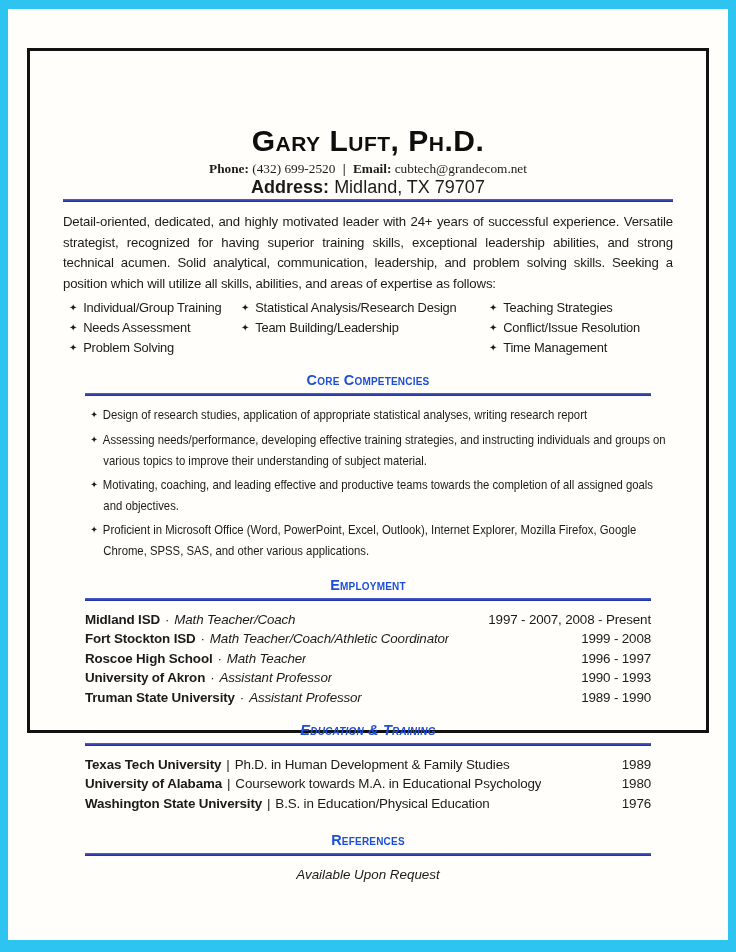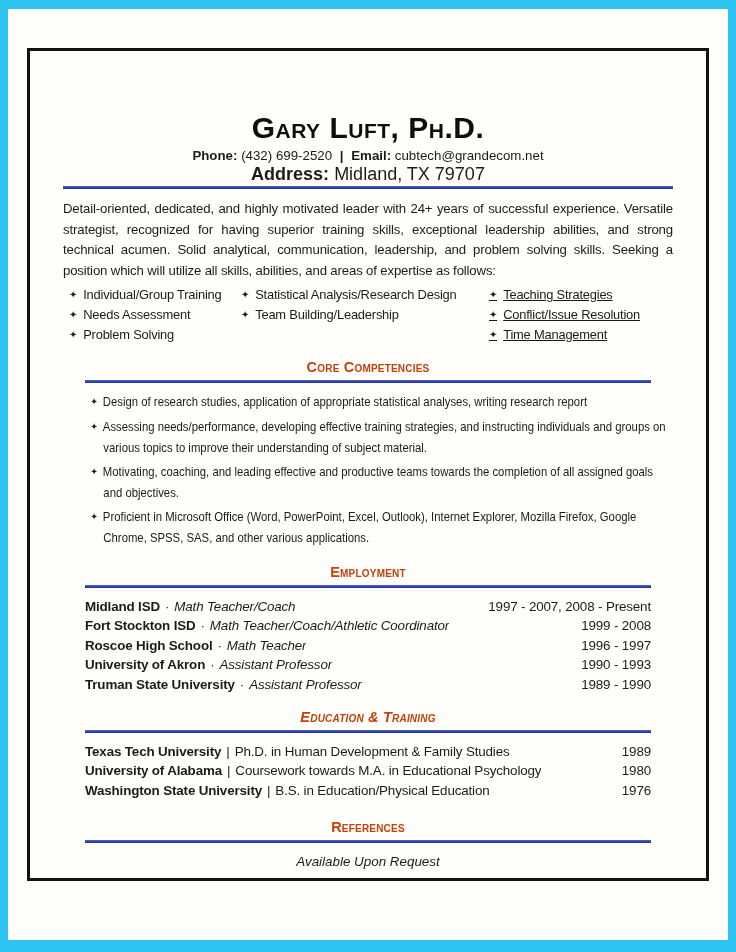--- a/index.html
+++ b/index.html
@@ -7,51 +7,51 @@
     width:736px;height:952px;position:relative;overflow:hidden;
     background:#2ec4f1;
     font-family:"Liberation Sans","DejaVu Sans",sans-serif;
     color:#1b1b1b;
   }
   .page{
     position:absolute;left:8px;top:9px;width:720px;height:931px;
     background:#fffefa;
   }
   .frame{
-    position:absolute;left:19px;top:39px;width:682px;height:833px;
+    position:absolute;left:19px;top:39px;width:682px;height:685px;
     box-sizing:border-box;border:3px solid #121212;background:#fffefb;
-    padding:4px 33px;
+    padding:17px 33px;
   }
   .name{
     margin-top:56px;text-align:center;
     font-variant:small-caps;font-weight:bold;
     font-size:30px;line-height:34px;letter-spacing:.5px;color:#0e0e0e;
   }
-  .contact-line{ text-align:center;font-size:13.3px;line-height:18px;margin-top:2px; }
+  .contact-line{ text-align:center;font-size:13.3px;line-height:18px;margin-top:2px;font-family:Liberation Serif, serif; }
   .addr-line{ text-align:center;font-size:18px;line-height:18px; }
   .b{font-weight:bold;}
   .pipe{font-weight:bold;margin:0 4px;}
   .hr-main{height:3px;margin-top:3px;background:linear-gradient(#5063cf,#1c2b9b);}
   .summary{
     margin-top:10px;text-align:justify;
     font-size:13.2px;line-height:20.5px;letter-spacing:-.15px;
   }
   .skills{
     display:flex;margin-top:4px;padding-left:6px;
     font-size:12.9px;line-height:19px;letter-spacing:-.2px;
   }
   .skill-col{list-style:none;margin:0;padding:0;}
-  .skill-col.c1{width:172px;} .skill-col.c2{width:248px;} .skill-col.c3{flex:1;text-decoration:underline;}
+  .skill-col.c1{width:172px;} .skill-col.c2{width:248px;} .skill-col.c3{flex:1;}
   .blt{
     font-family:"DejaVu Sans",sans-serif;font-size:10px;
     margin-right:6px;position:relative;top:-1px;color:#1b1b1b;
   }
   .sec-title{
     margin:0;text-align:center;font-variant:small-caps;font-weight:bold;
-    font-size:14.5px;line-height:15px;letter-spacing:.2px;color:#c2410c;
+    font-size:14.5px;line-height:15px;letter-spacing:.2px;color:#1d4ed8;
   }
   .mt-core{margin-top:15px;} .mt-emp{margin-top:18px;} .mt-edu{margin-top:16px;font-style:italic;} .mt-ref{margin-top:20px;}
   .hr-sec{height:2.5px;margin:5px 22px 0;background:linear-gradient(#5063cf,#1c2b9b);}
   .comp{
     margin-top:9px;width:710px;transform:scaleX(.859);transform-origin:0 0;
     font-size:13.2px;line-height:19.5px;
   }
   .comp-item{padding-left:47px;text-indent:-15px;margin-bottom:5px;}
   .rows{margin:9px 22px 0;font-size:13.4px;line-height:19.5px;letter-spacing:-.15px;}
   .row{display:flex;justify-content:space-between;gap:35px;}

